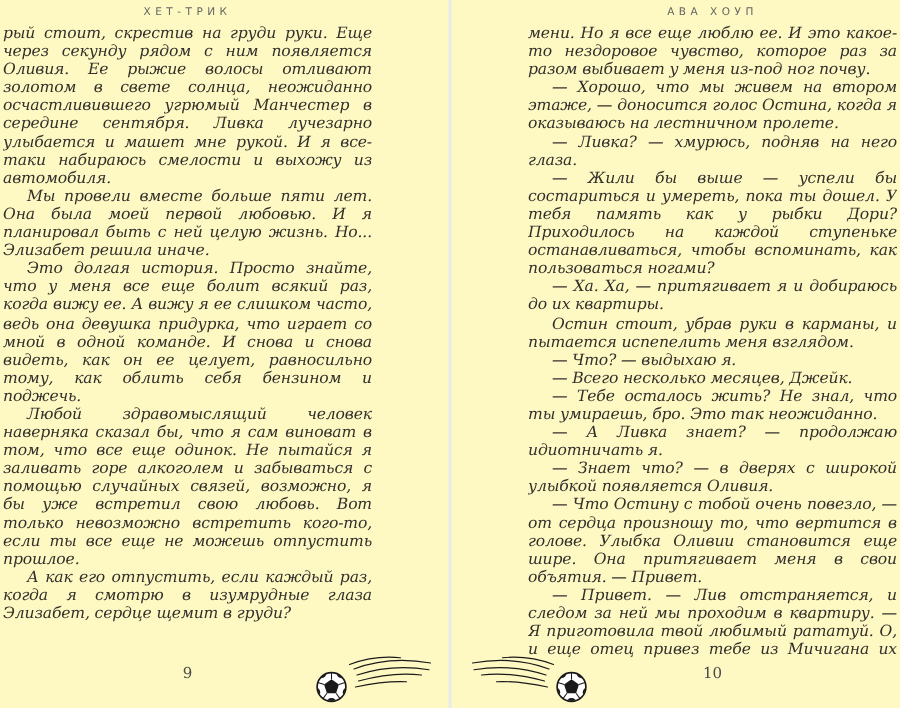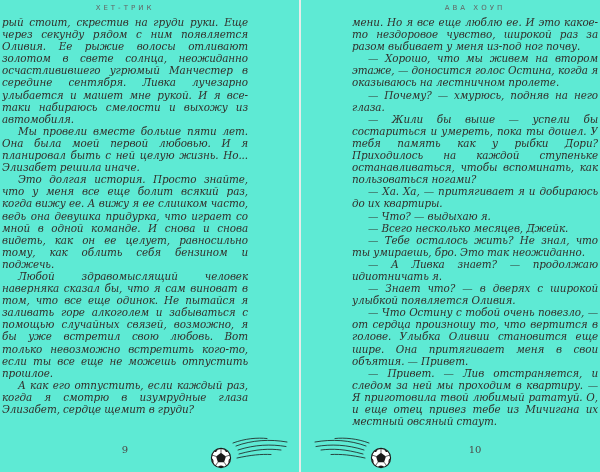--- a/index.html
+++ b/index.html
@@ -1,17 +1,17 @@
 <!DOCTYPE html>
 <html lang="ru"><head>
 <meta charset="utf-8">
 <style>
   html,body{margin:0;padding:0;}
   body{width:600px;height:472px;overflow:hidden;background:#fbfbfa;}
-  .spread{position:relative;width:600px;height:472px;background:#5eead4;font-family:"DejaVu Serif",serif;}
+  .spread{position:relative;width:600px;height:472px;background:#fef9c3;font-family:"DejaVu Serif",serif;}
   .divider{position:absolute;left:299px;top:0;width:2px;height:472px;background:#e7ecea;}
   .page{position:absolute;top:0;width:299px;height:472px;}
   .page.left{left:0;}
   .page.right{left:301px;border-radius:19px;}
   .running-head{position:absolute;top:4px;font-family:"DejaVu Sans",sans-serif;
     font-size:7px;letter-spacing:3px;color:#646464;text-align:center;white-space:nowrap;}
   .page.left .running-head{left:2px;width:246px;}
   .page.right .running-head{left:51px;width:246px;}
   .text-col{position:absolute;top:16px;width:246px;max-height:424px;overflow:hidden;
     font-size:10.4px;line-height:12.1px;text-align:justify;color:#322f2b;
@@ -72,25 +72,26 @@
         </g>
       </g>
     </svg>
   </div>
 
   <div class="divider"></div>
 
   <div class="page right">
     <div class="running-head">АВА ХОУП</div>
     <div class="text-col">
-        <p>мени. Но я все еще люблю ее. И это какое-то нездоровое чувство, широкой раз за разом выбивает у меня из-под ног почву.</p>
+        <p>мени. Но я все еще люблю ее. И это какое-то нездоровое чувство, которое раз за разом выбивает у меня из-под ног почву.</p>
         <p>— Хорошо, что мы живем на втором этаже, — доносится голос Остина, когда я оказываюсь на лестничном пролете.</p>
-        <p>— Почему? — хмурюсь, подняв на него глаза.</p>
+        <p>— Ливка? — хмурюсь, подняв на него глаза.</p>
         <p>— Жили бы выше — успели бы состариться и умереть, пока ты дошел. У тебя память как у рыбки Дори? Приходилось на каждой ступеньке останавливаться, чтобы вспоминать, как пользоваться ногами?</p>
         <p>— Ха. Ха, — притягивает я и добираюсь до их квартиры.</p>
+        <p>Остин стоит, убрав руки в карманы, и пытается испепелить меня взглядом.</p>
         <p>— Что? — выдыхаю я.</p>
         <p>— Всего несколько месяцев, Джейк.</p>
         <p>— Тебе осталось жить? Не знал, что ты умираешь, бро. Это так неожиданно.</p>
         <p>— А Ливка знает? — продолжаю идиотничать я.</p>
         <p>— Знает что? — в дверях с широкой улыбкой появляется Оливия.</p>
         <p>— Что Остину с тобой очень повезло, — от сердца произношу то, что вертится в голове. Улыбка Оливии становится еще шире. Она притягивает меня в свои объятия. — Привет.</p>
         <p>— Привет. — Лив отстраняется, и следом за ней мы проходим в квартиру. — Я приготовила твой любимый рататуй. О, и еще отец привез тебе из Мичигана их местный овсяный стаут.</p>
       </div>
     <div class="page-number">10</div>
     <svg class="ball" viewBox="0 0 82 34" xmlns="http://www.w3.org/2000/svg">

